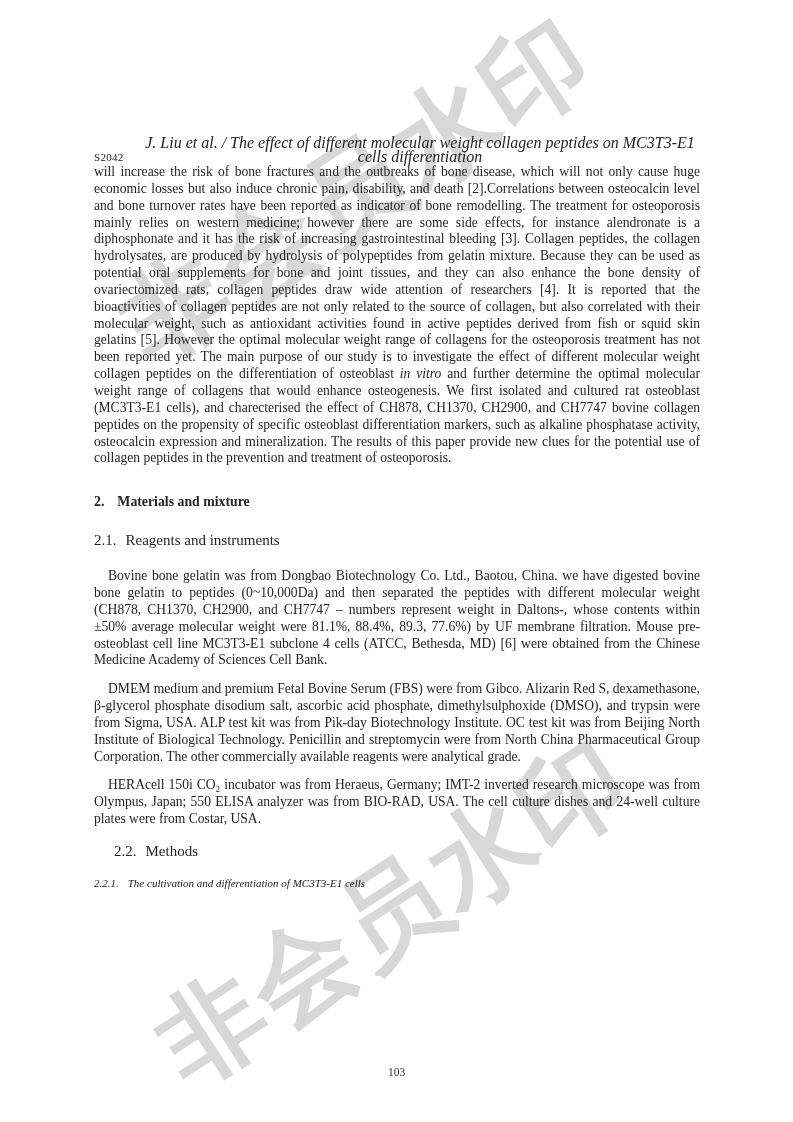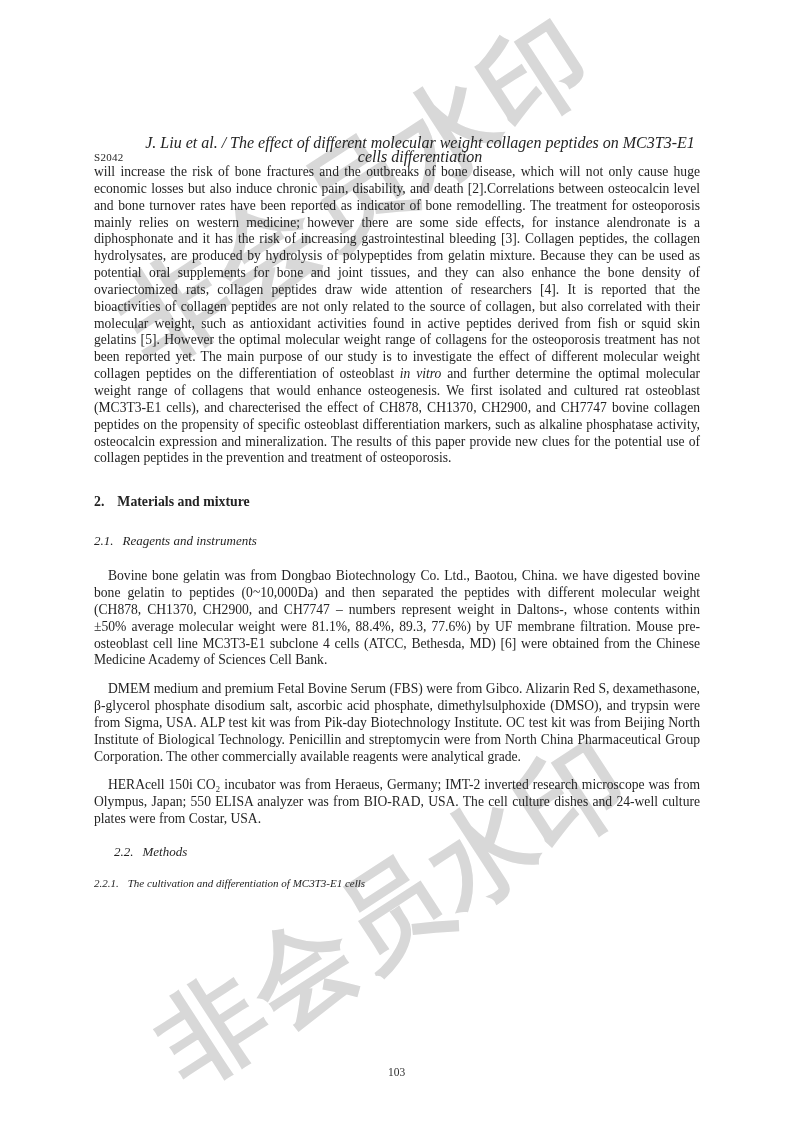--- a/index.html
+++ b/index.html
@@ -57,24 +57,23 @@
   .indent { text-indent:14px;margin-top:12px; }
   .intro { }
   h2.sec-main {
     margin-top:26px;
     font-size:13.8px;
     line-height:17px;
     font-weight:bold;
   }
   h3.sec-sub {
     margin-top:22px;
-    font-size:13px;
+    font-size:15px;
     line-height:17px;
     font-weight:normal;
-    font-style:italic;
   }
   h3.sec-sub.tight { margin-top:15px;margin-left:20px; }
   h4.sec-subsub {
     margin-top:15px;
     font-size:11px;
     line-height:17px;
     font-weight:normal;
     font-style:italic;
   }
   .sec-num-main { margin-right:13px; }

